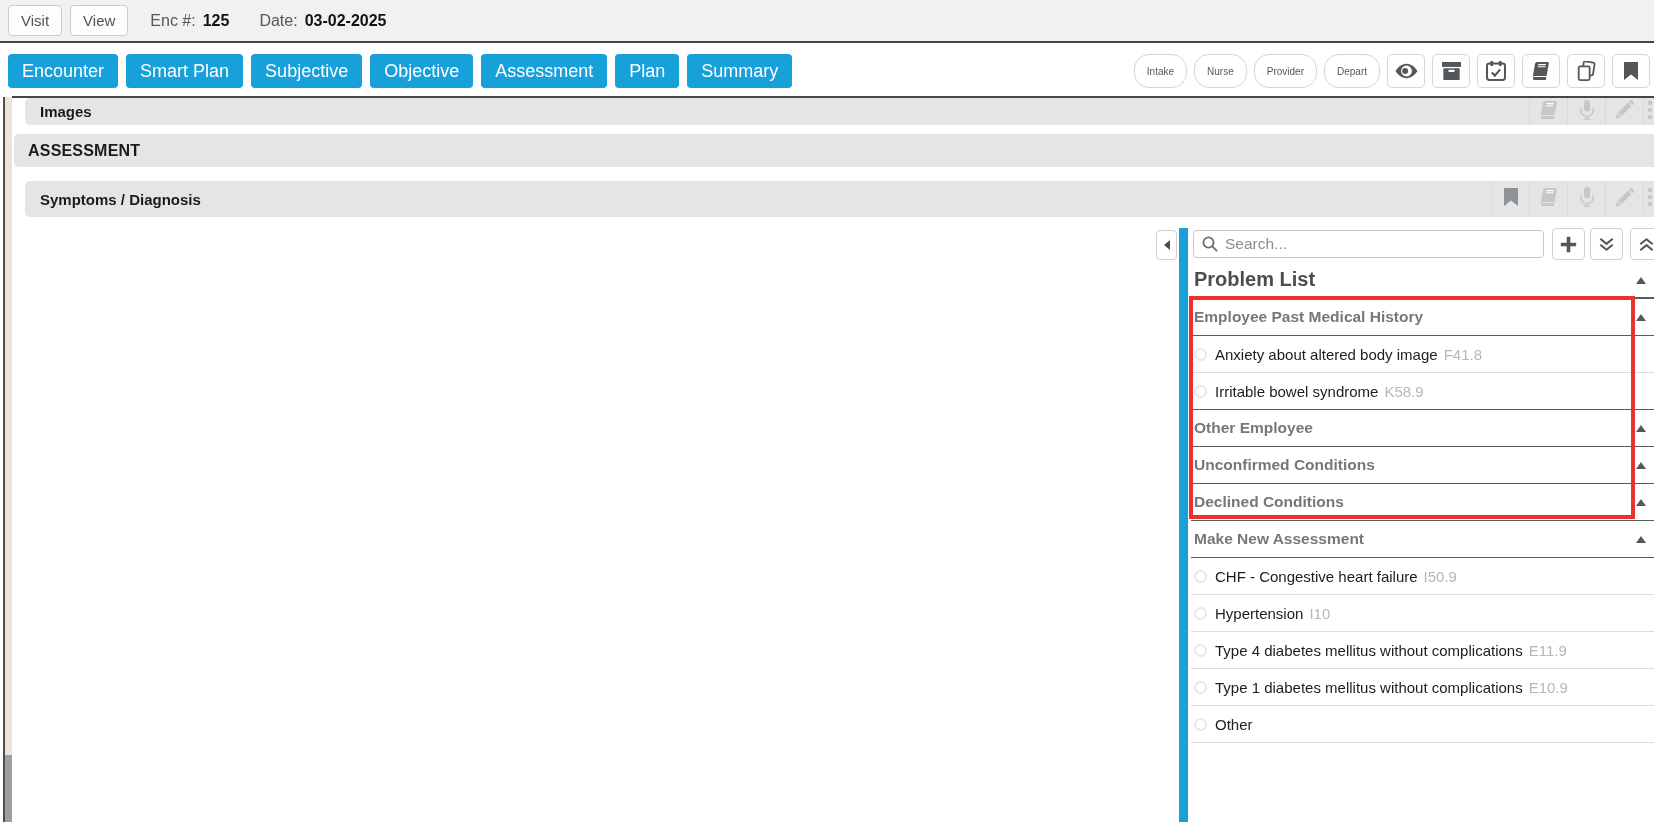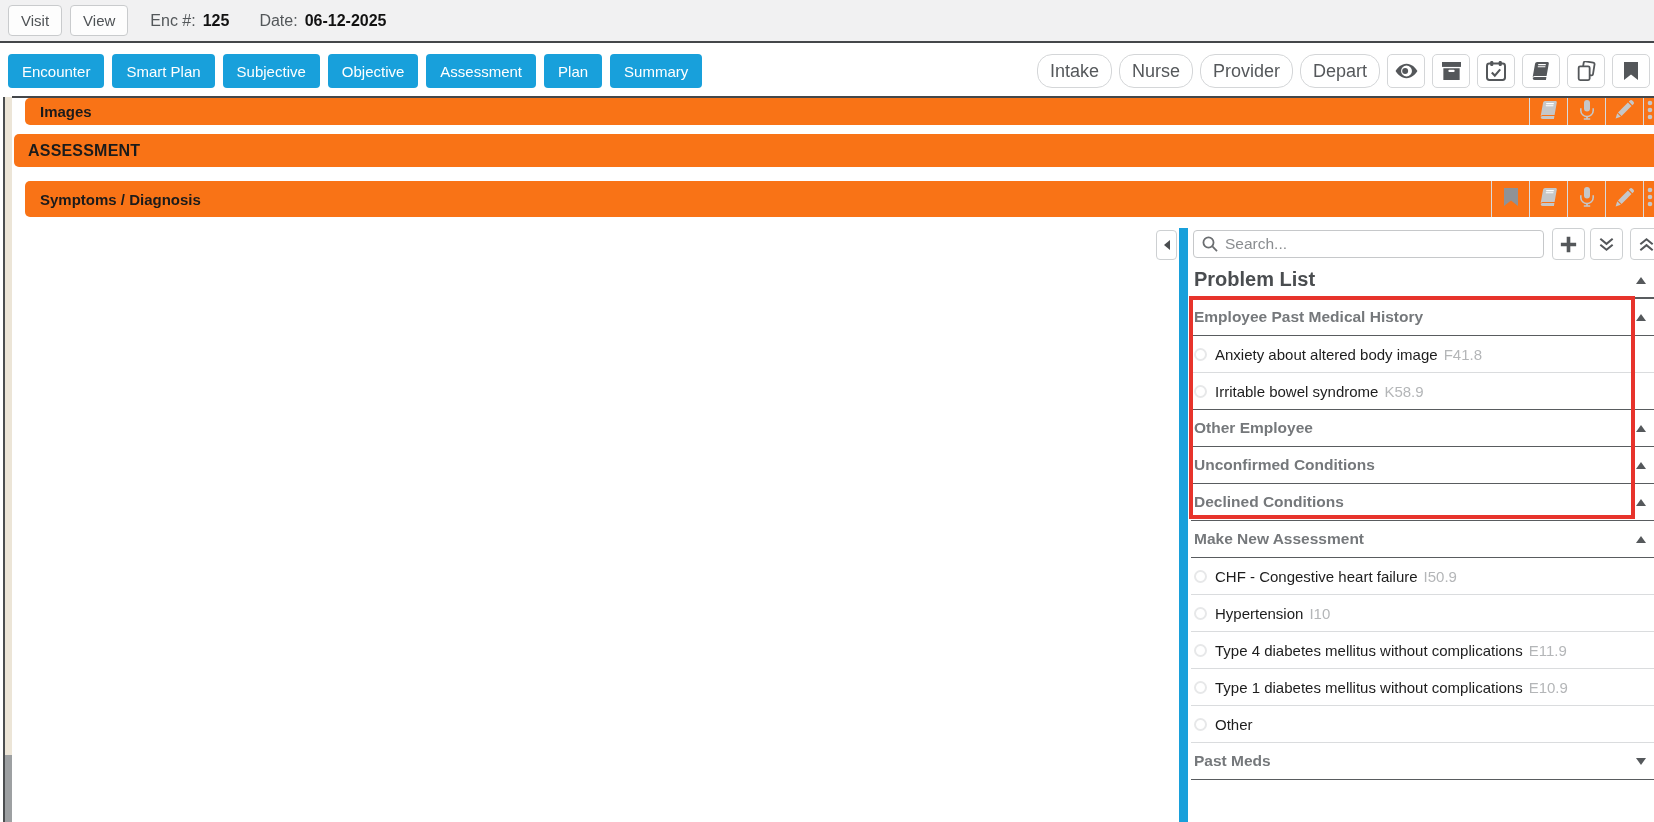--- a/index.html
+++ b/index.html
@@ -24,41 +24,41 @@
   .val { color:#121212; font-weight:bold; }
   .gap24 { width:14px; }
   
   .toolbar {
     position:absolute; left:0; top:45px; width:1654px; height:52px; background:#fff;
     display:flex; align-items:center; padding-left:8px;
   }
   .nav-group { display:flex; gap:8px; }
   .btn-blue {
     background:#18a0db; color:#fff; border:none; border-radius:4px;
-    font-size:15px; height:34px; padding:0 14px; display:inline-flex;
+    font-size:18px; height:34px; padding:0 14px; display:inline-flex;
     align-items:center; justify-content:center; cursor:pointer;
   }
   .right-group { position:absolute; right:4px; top:9px; display:flex; gap:7px; align-items:center; }
   .btn-stage {
     background:#fff; border:1px solid #d4d6d8; border-radius:15px; color:#55585b;
-    font-size:18px; height:34px; padding:0 12px; display:inline-flex; align-items:center; cursor:pointer;
+    font-size:10px; height:34px; padding:0 12px; display:inline-flex; align-items:center; cursor:pointer;
   }
   .btn-icon {
     background:#fff; border:1px solid #d4d6d8; border-radius:5px; width:38px; height:34px;
     display:inline-flex; align-items:center; justify-content:center; color:#54575a; cursor:pointer;
   }
   .btn-icon svg { display:block; }
   
   .content-topline { position:absolute; left:12px; right:0; top:96px; height:2px; background:#44474a; }
   .edge-line  { position:absolute; left:3px; top:97px; bottom:0; width:2px; background:#4b4e50; }
   .edge-strip { position:absolute; left:5px; top:97px; bottom:0; width:7px; background:#ece5d7; }
   .edge-thumb { position:absolute; left:5px; top:755px; height:67px; width:7px; background:#9da0a2; }
   
   .secbar {
-    position:absolute; right:0; background:#f97316; border-radius:5px 0 0 5px;
+    position:absolute; right:0; background:#e5e5e5; border-radius:5px 0 0 5px;
     display:flex; align-items:center; overflow:hidden;
   }
   .secbar .title { font-weight:bold; color:#1b1b1b; }
   .bar-images   { left:25px; top:98px;  height:27px; }
   .bar-images .title { font-size:15px; padding-left:15px; }
   .bar-assess   { left:14px; top:134px; height:33px; }
   .bar-assess .title { font-size:16px; padding-left:14px; letter-spacing:.2px; }
   .bar-symptoms { left:25px; top:181px; height:36px; }
   .bar-symptoms .title { font-size:15px; padding-left:15px; }
   .bar-icons { position:absolute; right:0; top:0; bottom:0; display:flex; align-items:stretch; }
@@ -118,21 +118,21 @@
 <div class="topbar">
   <button class="btn-white">Visit</button>
   <button class="btn-white">View</button>
   <div class="enc-group">
     <span class="lbl">Enc #:</span>
     <span class="val">125</span>
   </div>
   <span class="gap24"></span>
   <div class="enc-group" style="margin-left:0">
     <span class="lbl">Date:</span>
-    <span class="val">06-12-2025</span>
+    <span class="val">03-02-2025</span>
   </div>
 </div>
 
 <div class="toolbar">
   <div class="nav-group" id="nav-buttons">
       <button class="btn-blue">Encounter</button>
       <button class="btn-blue">Smart Plan</button>
       <button class="btn-blue">Subjective</button>
       <button class="btn-blue">Objective</button>
       <button class="btn-blue">Assessment</button>
@@ -362,19 +362,15 @@
     </div>
     <div class="prow item div-light">
       <span class="radio"></span>
       <span>Type 1 diabetes mellitus without complications</span>
       <span class="code">E10.9</span>
     </div>
     <div class="prow item div-light">
       <span class="radio"></span>
       <span>Other</span>
     </div>
-    <div class="prow header div-dark">
-      <span>Past Meds</span>
-      <span class="row-arrow arrow-down"></span>
-    </div>
   </div>
 
 <div class="highlight-box"></div>
 
 </body></html>

